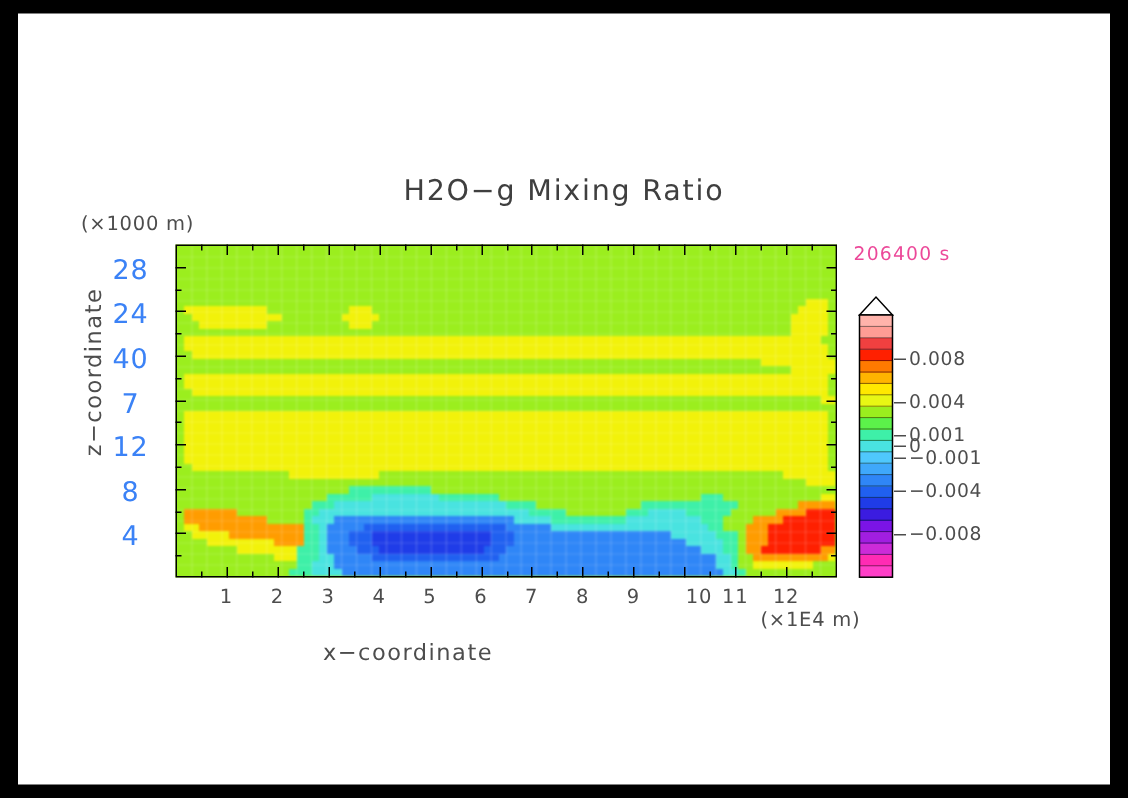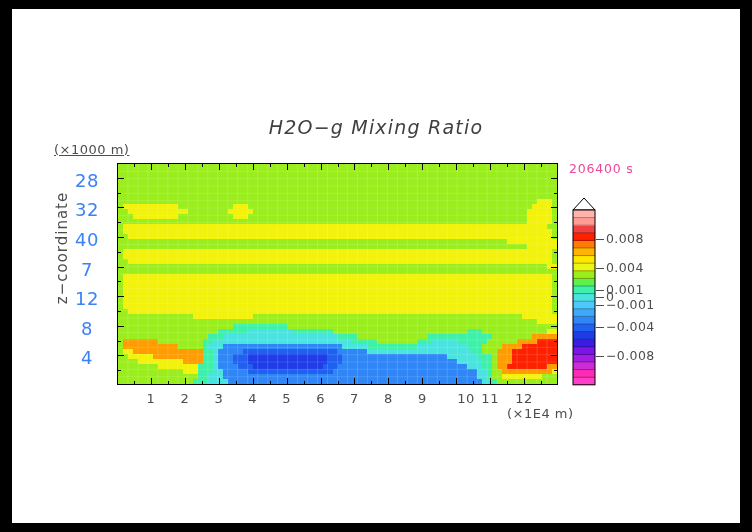--- a/index.html
+++ b/index.html
@@ -33,26 +33,24 @@
     white-space: pre;
     letter-spacing: 0.5px;
   }
   #title {
     left: 0; top: 107px;
     width: 728px;
     text-align: center;
     font-size: 19px;
     letter-spacing: 1.2px;
     color: #3f3f3f;
-    font-style: italic;
   }
   #yunit {
     left: 42px; top: 133px;
     font-size: 13px;
-    text-decoration: underline;
   }
   #xunit {
     left: 495px; top: 397px;
     font-size: 13px;
   }
   #xlabel {
     left: 0; top: 417px;
     width: 520px;
     text-align: center;
     font-size: 15px;
@@ -424,21 +422,21 @@
           </g>
       </svg>
     </div>
 
     <div id="yticks-group">
         <div class="lbl ytick" style="left: 55px; top: 338.4px;">4</div>
         <div class="lbl ytick" style="left: 55px; top: 308.8px;">8</div>
         <div class="lbl ytick" style="left: 55px; top: 279.2px;">12</div>
         <div class="lbl ytick" style="left: 55px; top: 249.6px;">7</div>
         <div class="lbl ytick" style="left: 55px; top: 220px;">40</div>
-        <div class="lbl ytick" style="left: 55px; top: 190.4px;">32</div>
+        <div class="lbl ytick" style="left: 55px; top: 190.4px;">24</div>
         <div class="lbl ytick" style="left: 55px; top: 160.8px;">28</div>
       </div>
     <div id="xticks-group">
         <div class="lbl xtick" style="left: 123.923px; top: 382px;">1</div>
         <div class="lbl xtick" style="left: 157.846px; top: 382px;">2</div>
         <div class="lbl xtick" style="left: 191.769px; top: 382px;">3</div>
         <div class="lbl xtick" style="left: 225.692px; top: 382px;">4</div>
         <div class="lbl xtick" style="left: 259.615px; top: 382px;">5</div>
         <div class="lbl xtick" style="left: 293.538px; top: 382px;">6</div>
         <div class="lbl xtick" style="left: 327.462px; top: 382px;">7</div>
@@ -524,20 +522,21 @@
         <div style="position:absolute;left:105px;top:242.8px;width:4px;height:1px;background:#000;"></div>
         <div style="position:absolute;left:542px;top:242.8px;width:4px;height:1px;background:#000;"></div>
         <div style="position:absolute;left:105px;top:213.20000000000002px;width:4px;height:1px;background:#000;"></div>
         <div style="position:absolute;left:542px;top:213.20000000000002px;width:4px;height:1px;background:#000;"></div>
         <div style="position:absolute;left:105px;top:183.6px;width:4px;height:1px;background:#000;"></div>
         <div style="position:absolute;left:542px;top:183.6px;width:4px;height:1px;background:#000;"></div>
       </div>
 
     <div class="lbl" id="xunit">(×1E4 m)</div>
 
+    <div class="lbl" id="xlabel">x−coordinate</div>
 
     <div class="lbl" id="ylabel">z−coordinate</div>
 
     <div id="cbar"><svg width="28" height="190.79999999999998" viewBox="0 0 28 190.79999999999998">
           <polygon points="3,14 14,2 25,14" fill="#ffffff" stroke="#000" stroke-width="1"></polygon>
           <rect x="3" y="181.20" width="22" height="8.00" fill="#ff3fc8" shape-rendering="crispEdges"></rect>
           <rect x="3" y="173.60" width="22" height="8.00" fill="#ff2bb4" shape-rendering="crispEdges"></rect>
           <rect x="3" y="166.00" width="22" height="8.00" fill="#cc2bd8" shape-rendering="crispEdges"></rect>
           <rect x="3" y="158.40" width="22" height="8.00" fill="#a11ee0" shape-rendering="crispEdges"></rect>
           <rect x="3" y="150.80" width="22" height="8.00" fill="#7b14e6" shape-rendering="crispEdges"></rect>

